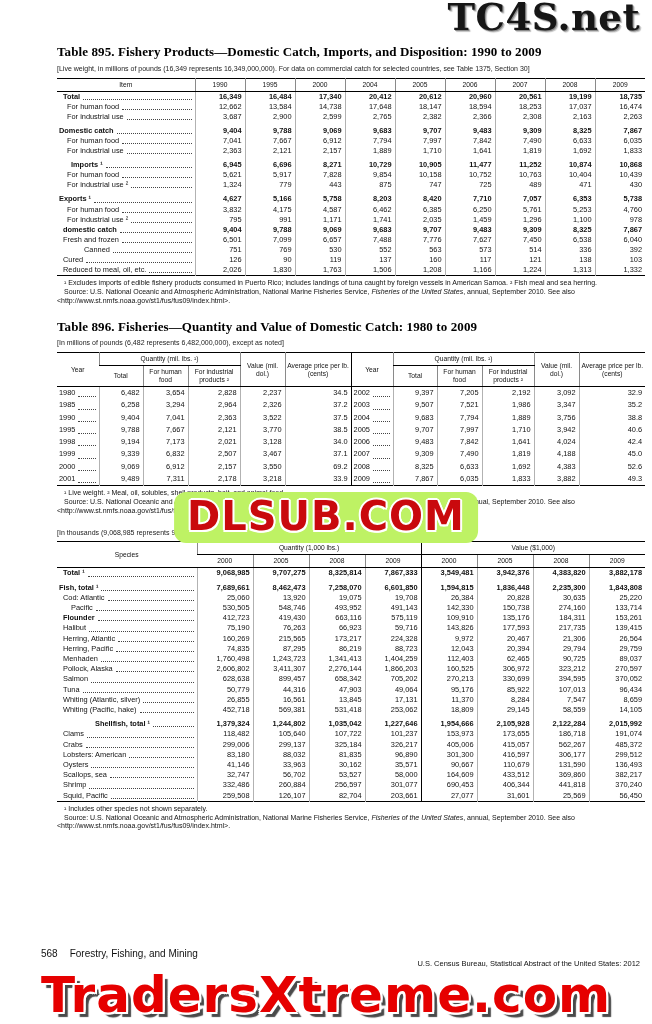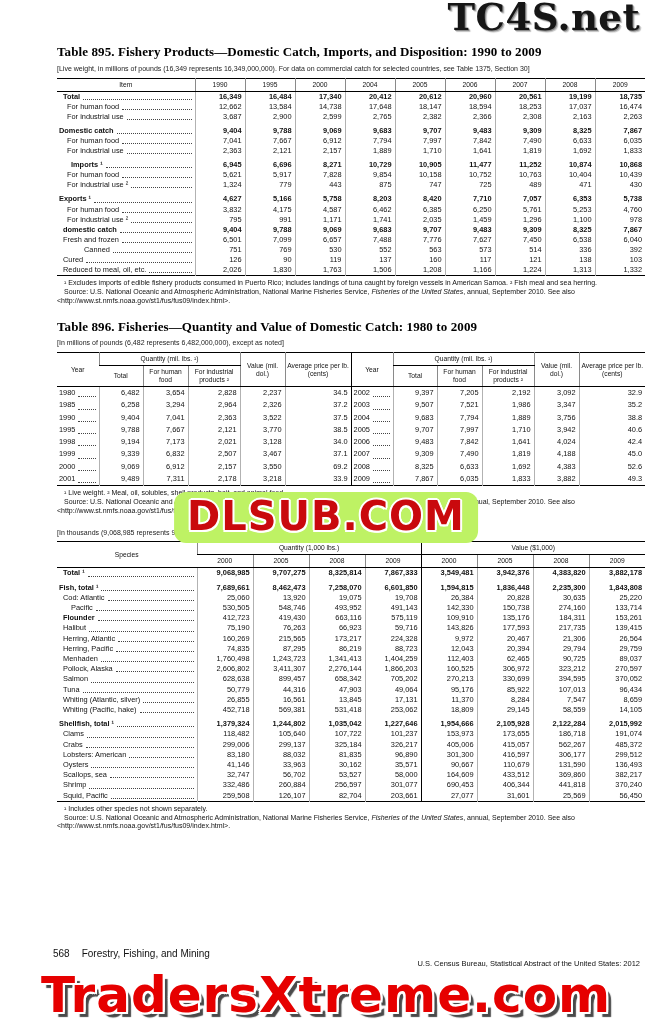--- a/index.html
+++ b/index.html
@@ -27,21 +27,21 @@
   .dots { flex:1 1 auto; min-width:4px; border-bottom:1px dotted #444; margin:0 3px 2px 3px; height:1px; }
   .b { font-weight:bold; }
   tr.sp td { padding-top:4px; }
   th.grp { border-bottom:1px solid #000; }
   .sep { border-left:1.4px solid #000 !important; }
   #t895 col.c-item { width:138px; }
   #t897 col.c-spec { width:140px; }
   #t896 col.c-yr { width:42px; } #t896 col.c-a { width:44px; } #t896 col.c-b { width:45px; }
   #t896 col.c-c { width:52px; } #t896 col.c-d { width:45px; } #t896 col.c-e { width:66px; }
 
-  .footer-left { position:absolute; left:53px; top:948px; font-size:10px; color:#111; }
+  .footer-left { position:absolute; left:41px; top:948px; font-size:10px; color:#111; }
   .footer-left .pg { margin-right:12px; }
   .footer-right { position:absolute; right:12px; top:959px; font-size:7.5px; color:#111; }
 
   .wm-top { position:absolute; top:-5px; right:12px; z-index:10; font-family:"DejaVu Serif",serif; font-weight:900; font-size:37px; letter-spacing:.5px; color:#161616; text-shadow:1px 1px 0 #8a8a8a, 2px 2px 1px #c2c2c2; }
   .wm-mid { position:absolute; top:492px; left:50%; transform:translateX(-50%); z-index:10; background:#bef264; border-radius:12px; padding:1px 13px 4px; }
   .wm-mid .wtxt { font-family:"DejaVu Sans",sans-serif; font-weight:900; font-size:40px; letter-spacing:1px; color:#c9090d; white-space:nowrap;
     text-shadow:-2px 0 0 #fff,2px 0 0 #fff,0 -2px 0 #fff,0 2px 0 #fff,-1.5px -1.5px 0 #fff,1.5px 1.5px 0 #fff,-1.5px 1.5px 0 #fff,1.5px -1.5px 0 #fff; }
   .wm-bottom { position:absolute; bottom:0px; left:50%; transform:translateX(-50%); z-index:10; font-family:"DejaVu Sans",sans-serif; font-weight:900; font-size:50px; letter-spacing:1px; color:#e60000; white-space:nowrap;
     text-shadow:-2px 0 0 #fff,2px 0 0 #fff,0 -2px 0 #fff,0 2px 0 #fff,-2px -2px 0 #fff,2px 2px 0 #fff,-2px 2px 0 #fff,2px -2px 0 #fff,5px 5px 1px #4a4a4a; }
 </style>
@@ -850,21 +850,21 @@
             <td class="num">531,418</td>
             <td class="num">253,062</td>
             <td class="num sep">18,809</td>
             <td class="num">29,145</td>
             <td class="num">58,559</td>
             <td class="num">14,105</td>
           </tr>
           <tr class="sp">
             <td class="lblcell">
               <div class="lblflex">
-                <span class="t b" style="padding-left: 0px;">Shellfish, total ¹</span>
+                <span class="t b" style="padding-left: 0px; margin-left: 36px;">Shellfish, total ¹</span>
                 <span class="dots"></span>
               </div>
             </td>
             <td class="num b">1,379,324</td>
             <td class="num b">1,244,802</td>
             <td class="num b">1,035,042</td>
             <td class="num b">1,227,646</td>
             <td class="num b sep">1,954,666</td>
             <td class="num b">2,105,928</td>
             <td class="num b">2,122,284</td>

